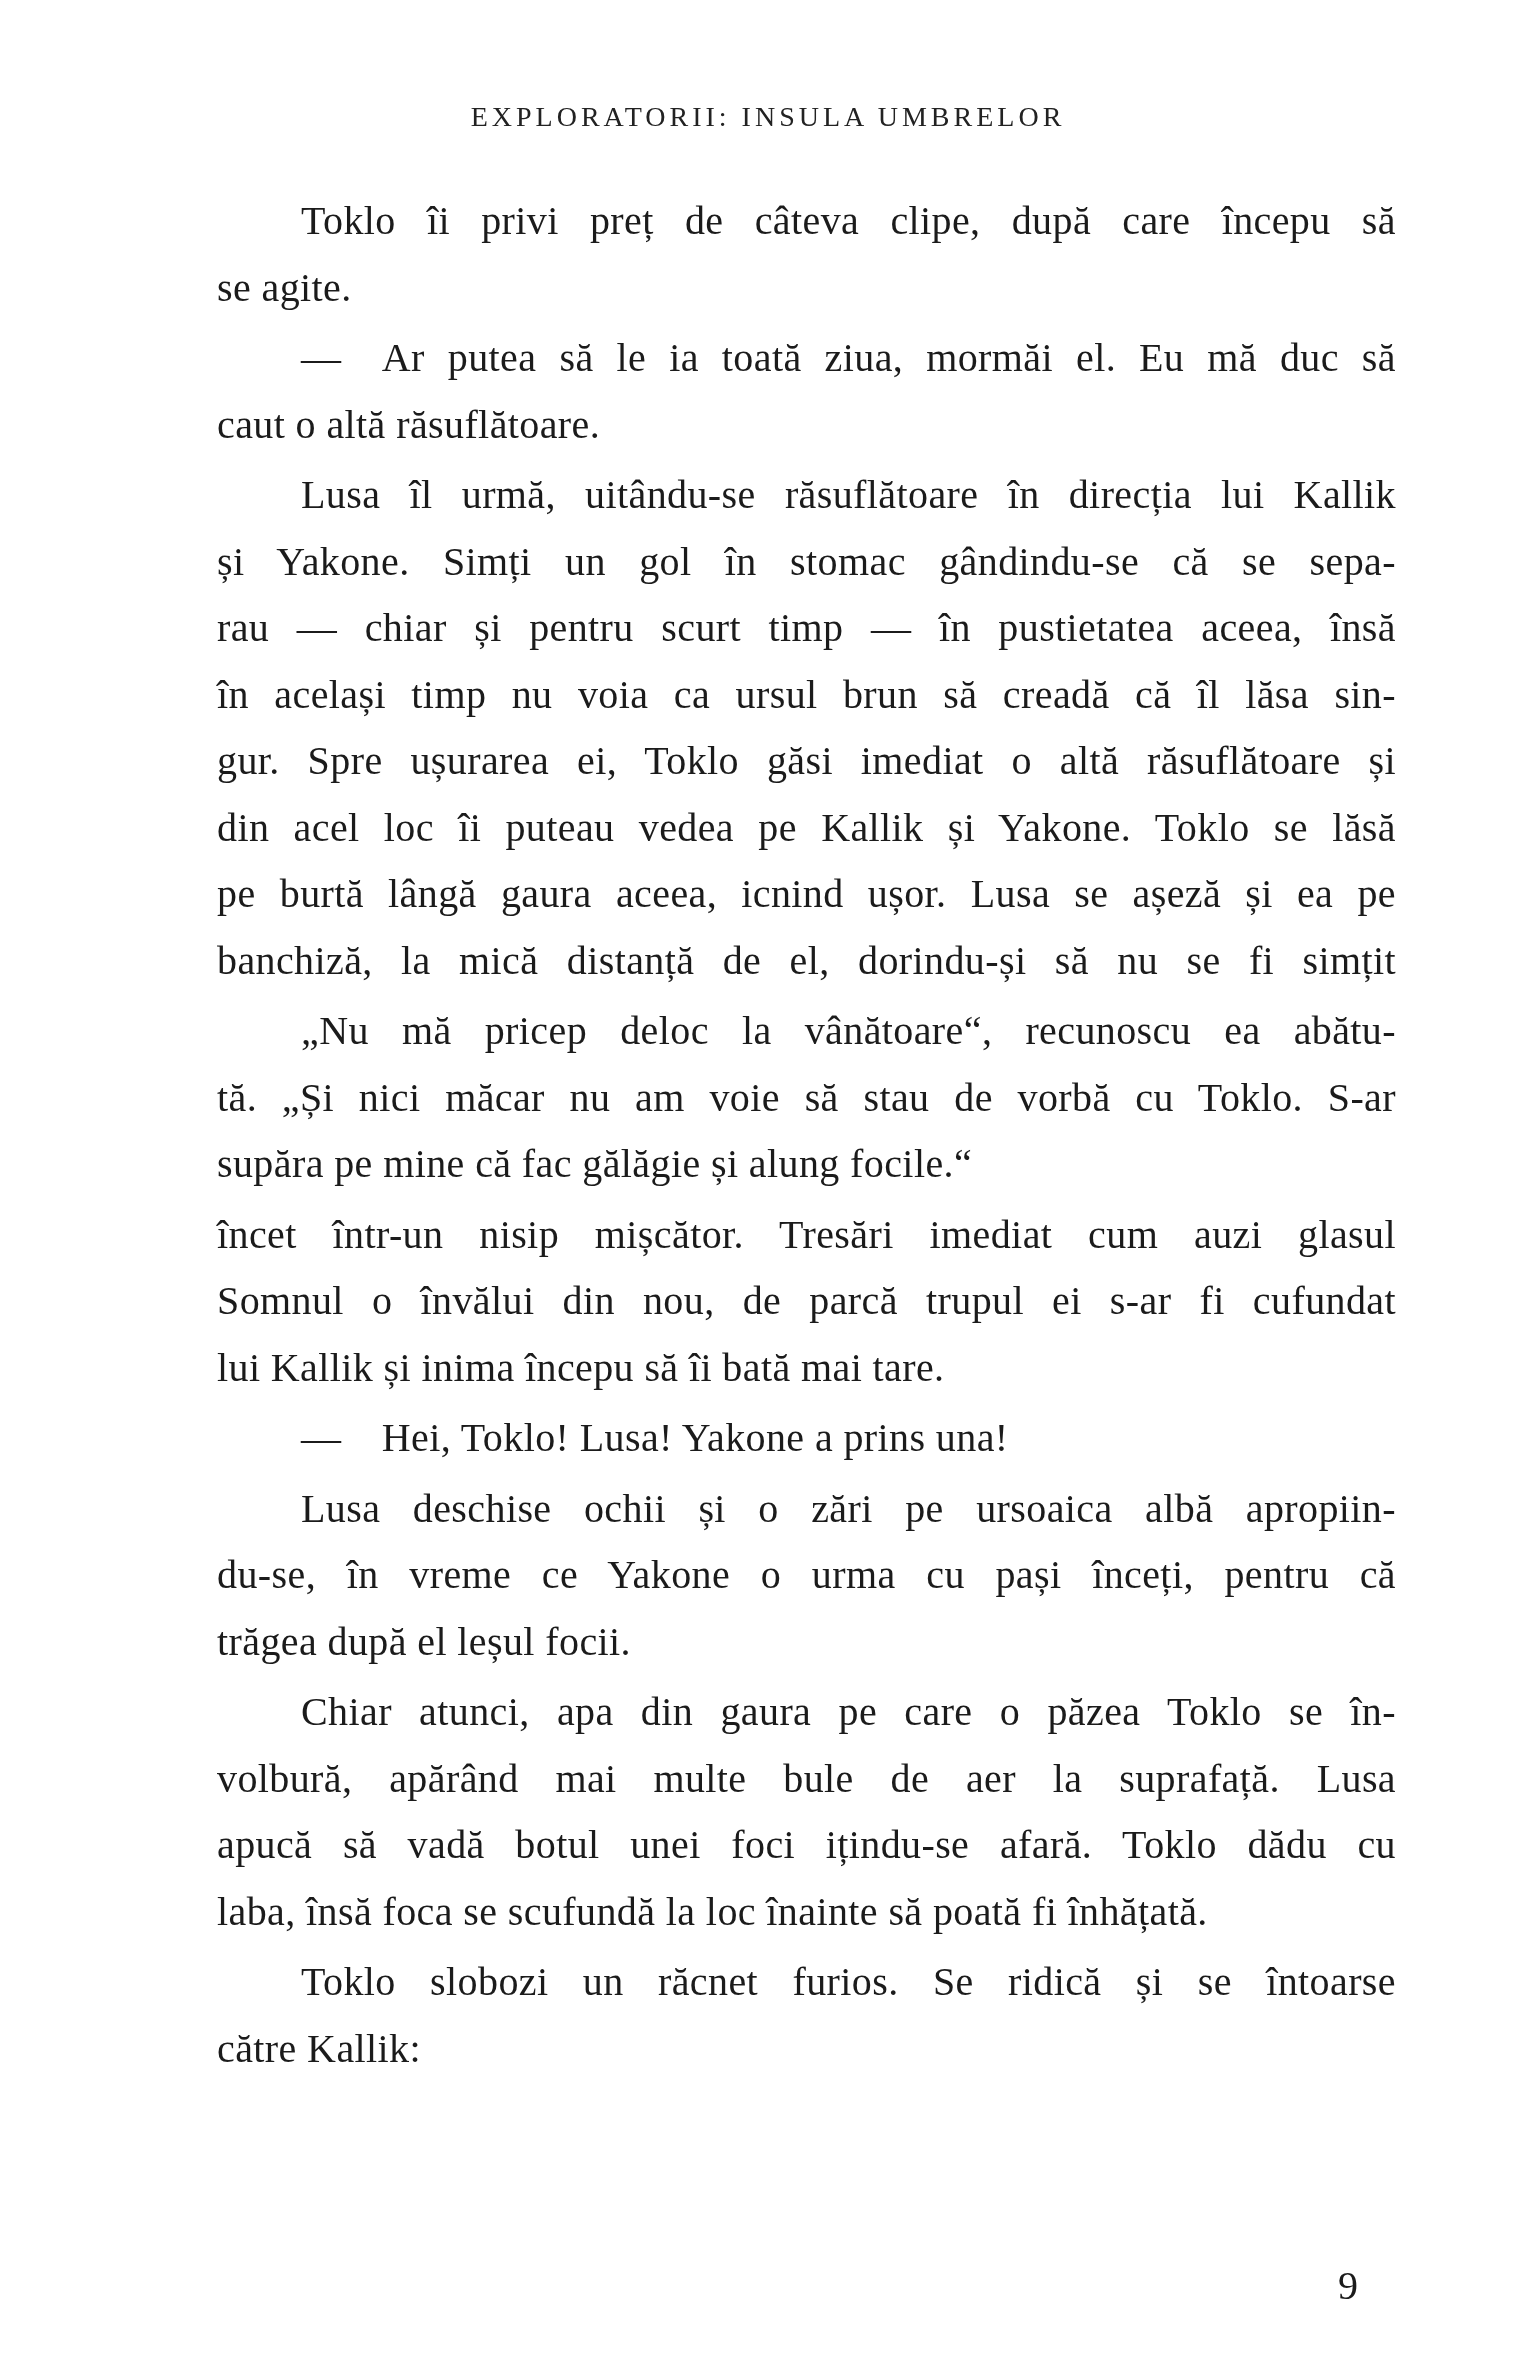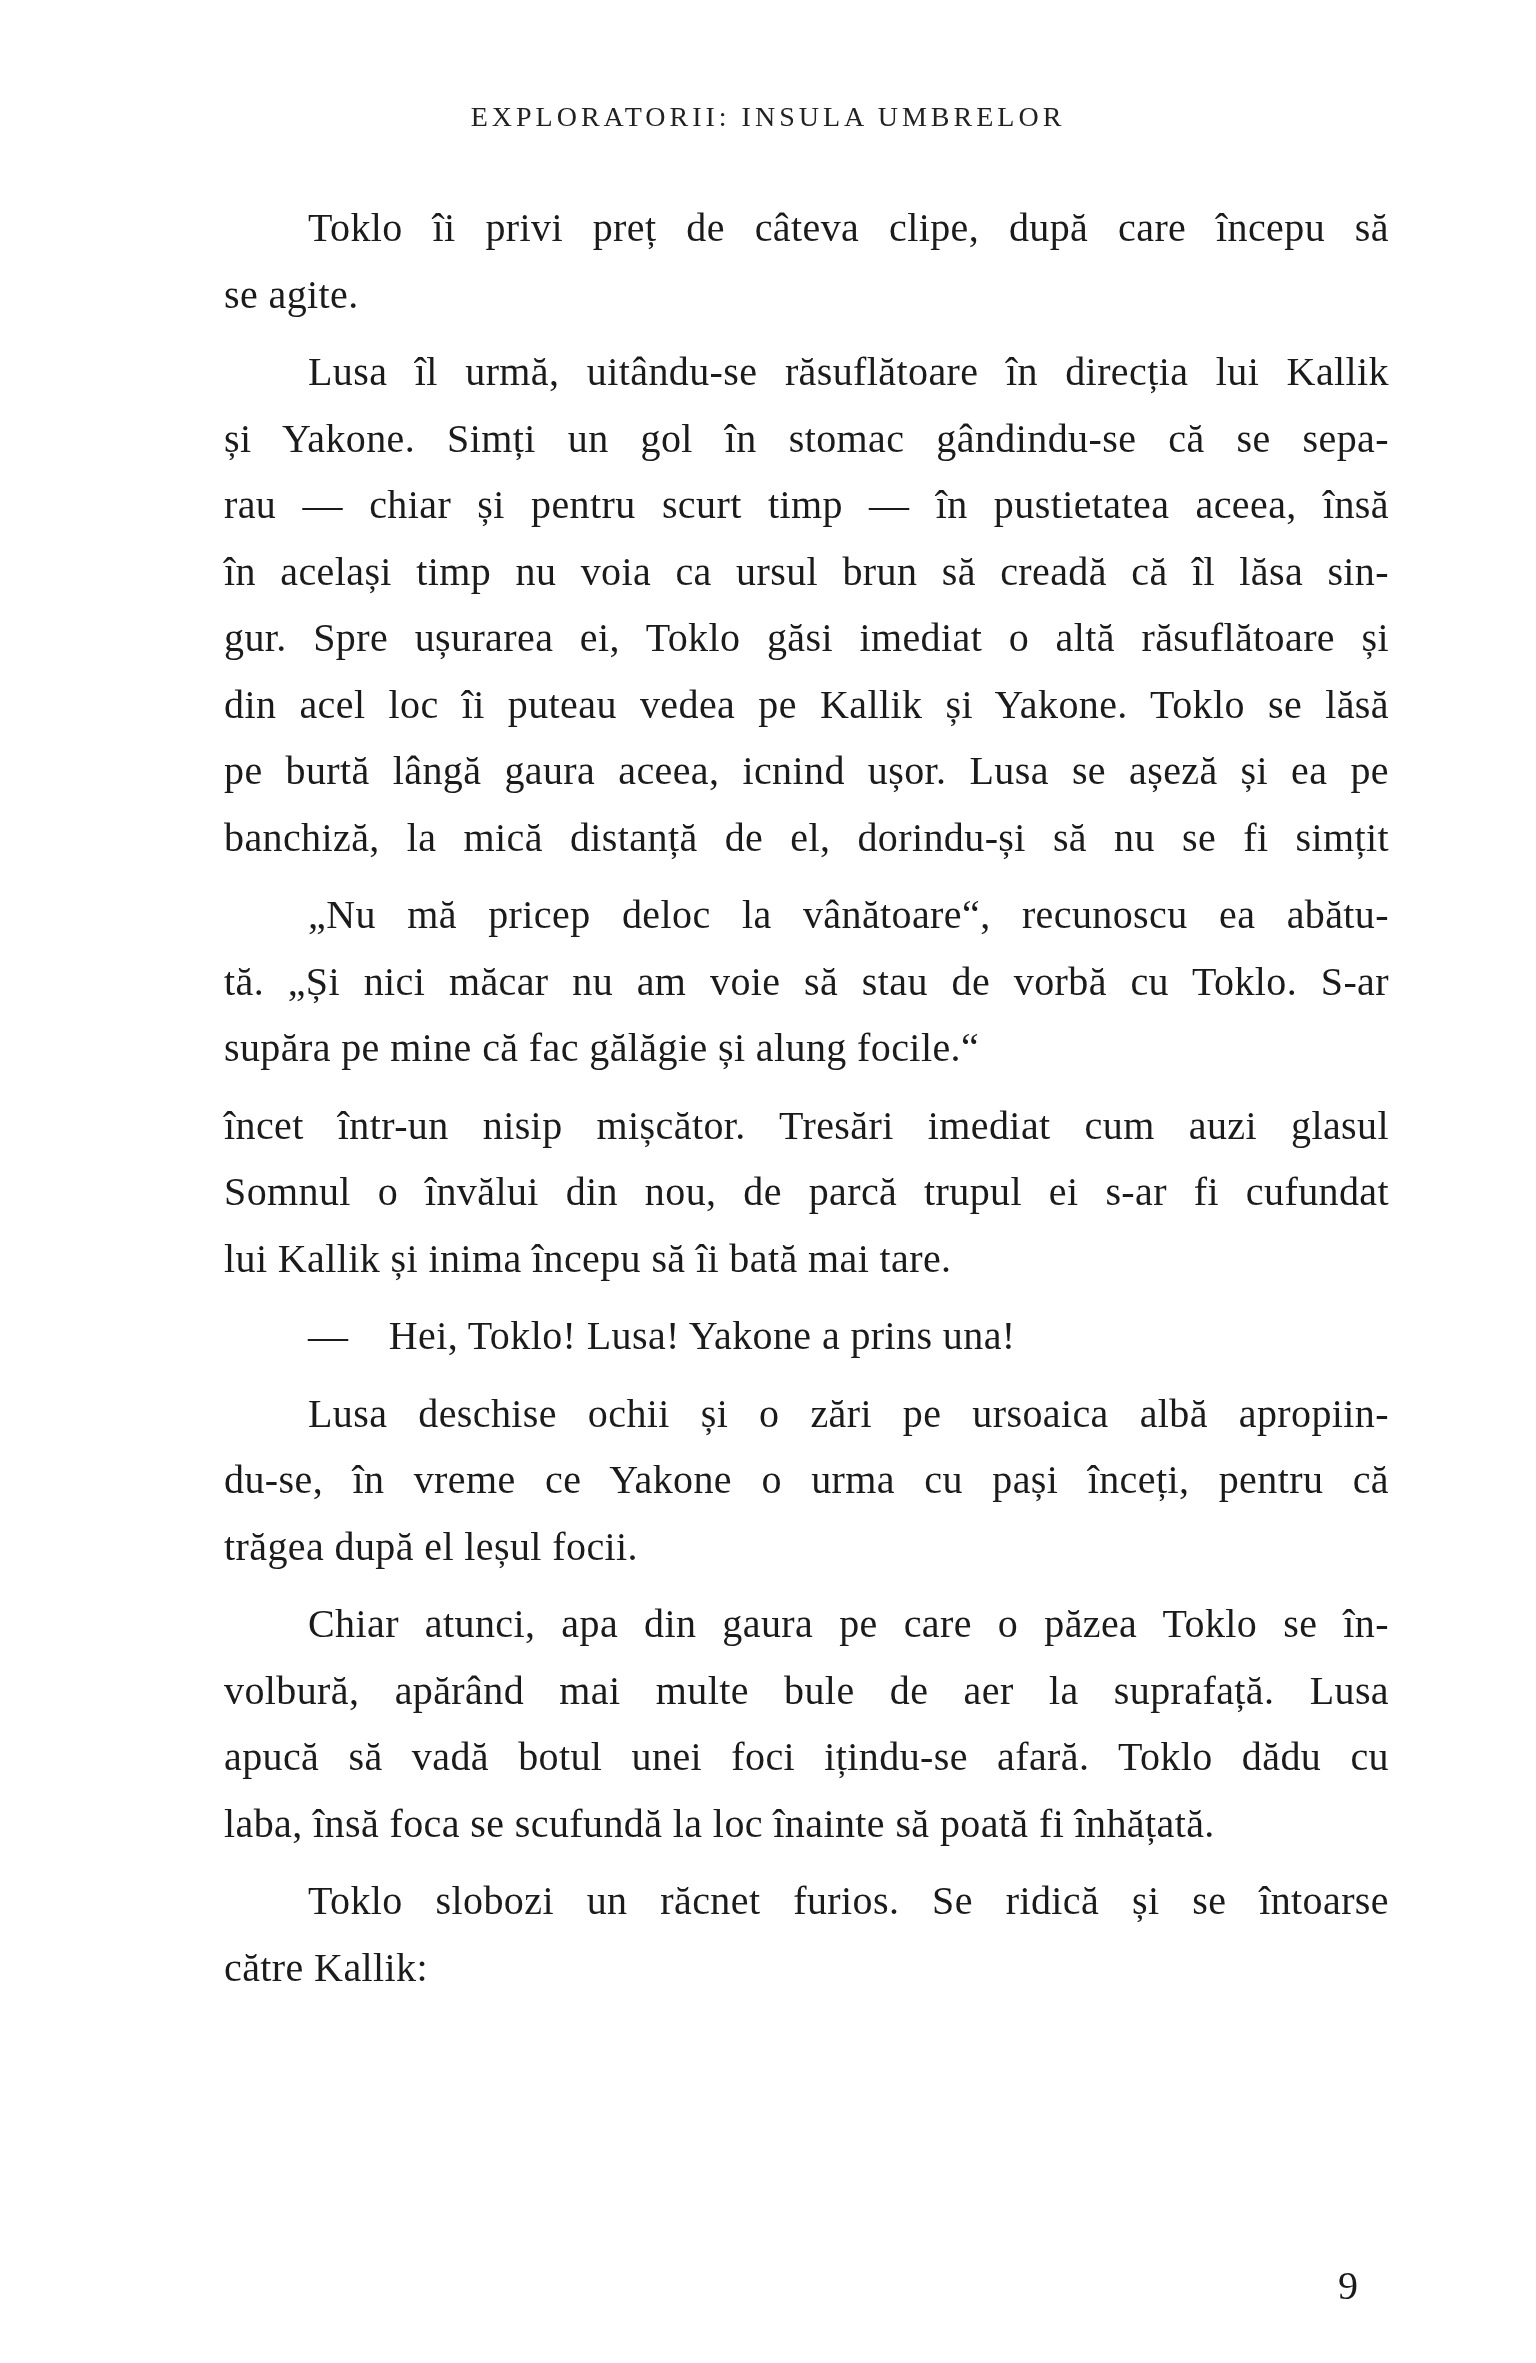--- a/index.html
+++ b/index.html
@@ -31,21 +31,21 @@
   .text-block {
     position: absolute;
     top: 184px;
     left: 213px;
     width: 1187px;
     font-size: 40px;
     line-height: 66.5px;
     letter-spacing: 0.4px;
   }
   .paragraph {
-    margin: 11px;
+    margin: 4px;
   }
   .line {
     text-align: justify;
     text-align-last: justify;
   }
   .line.last {
     text-align-last: auto;
   }
   .line.first {
     text-indent: 84px;
@@ -61,20 +61,24 @@
 </head>
 <body>
 
 <div class="page">
   <div class="running-header">EXPLORATORII: INSULA UMBRELOR</div>
 
   <div class="text-block">
       <div class="paragraph">
         <div class="line first">Toklo îi privi preț de câteva clipe, după care începu să</div>
         <div class="line last">se agite.</div>
+      </div>
+      <div class="paragraph">
+        <div class="line first">— Ar putea să le ia toată ziua, mormăi el. Eu mă duc să</div>
+        <div class="line last">caut o altă răsuflătoare.</div>
       </div>
       <div class="paragraph">
         <div class="line first">Lusa îl urmă, uitându-se răsuflătoare în direcția lui Kallik</div>
         <div class="line">și Yakone. Simți un gol în stomac gândindu-se că se sepa-</div>
         <div class="line">rau — chiar și pentru scurt timp — în pustietatea aceea, însă</div>
         <div class="line">în același timp nu voia ca ursul brun să creadă că îl lăsa sin-</div>
         <div class="line">gur. Spre ușurarea ei, Toklo găsi imediat o altă răsuflătoare și</div>
         <div class="line">din acel loc îi puteau vedea pe Kallik și Yakone. Toklo se lăsă</div>
         <div class="line">pe burtă lângă gaura aceea, icnind ușor. Lusa se așeză și ea pe</div>
         <div class="line">banchiză, la mică distanță de el, dorindu-și să nu se fi simțit</div>

